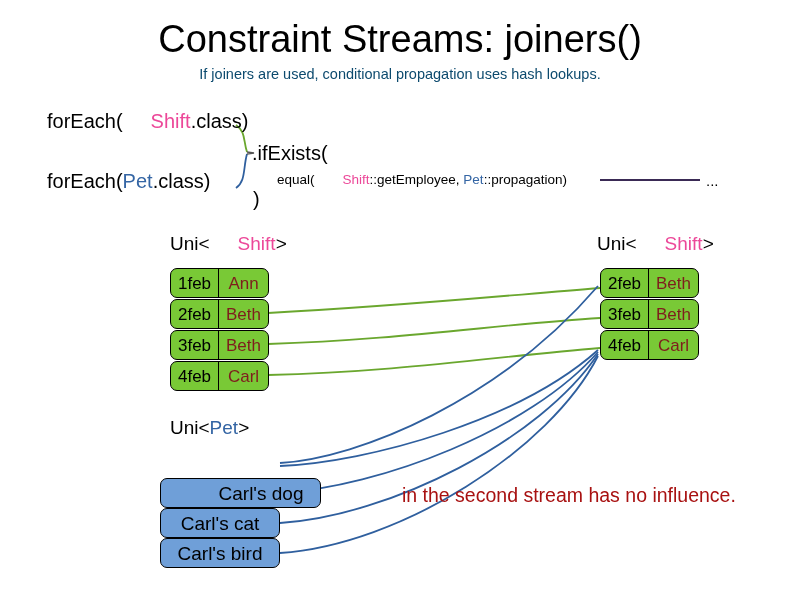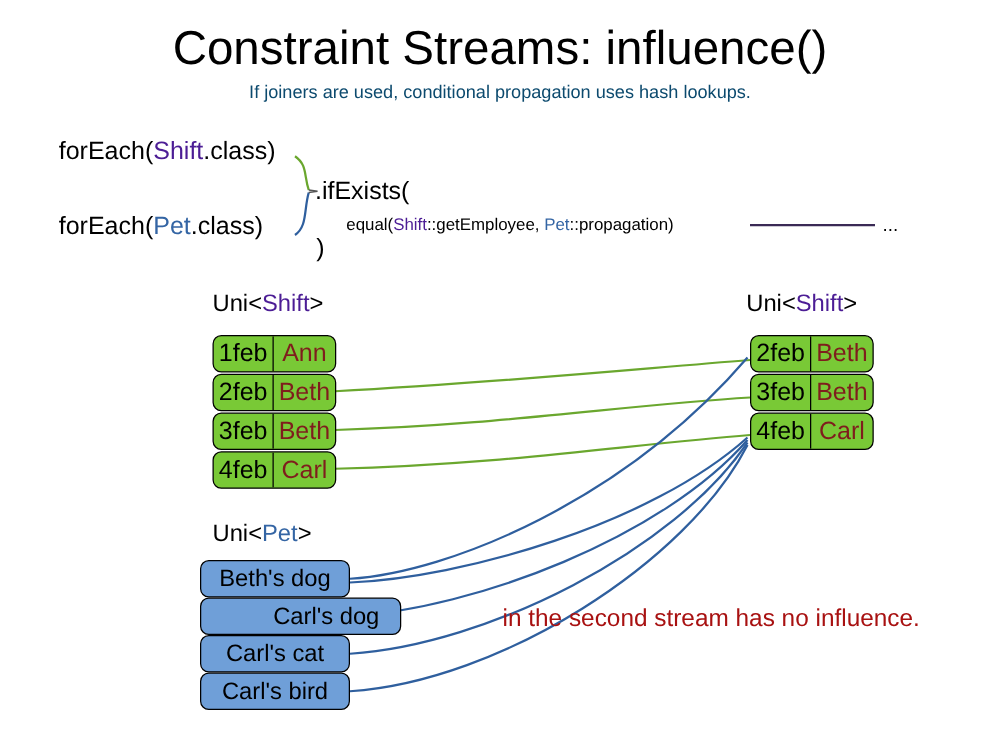--- a/index.html
+++ b/index.html
@@ -48,21 +48,21 @@
     text-align: center;
     font-size: 14.5px;
     color: #0c4a6e;
   }
   .code-line {
     position: absolute;
     font-size: 20px;
     white-space: nowrap;
     color: #000000;
   }
-  .cls-shift { color: #4c1d95; }
+  .cls-shift { color: #ec4899; margin-left: 28px; }
   .cls-pet   { color: #3465a4; }
   .code-foreach-shift { left: 47px; top: 110px; }
   .code-foreach-pet   { left: 47px; top: 170px; }
   .code-ifexists      { left: 252px; top: 142px; }
   .code-closeparen    { left: 253px; top: 188px; }
   .code-equal {
     position: absolute;
     left: 277px;
     top: 172px;
     font-size: 13.5px;
@@ -95,21 +95,21 @@
     box-sizing: border-box;
     overflow: hidden;
     height: 30px;
   }
   .fact-row.green { background: #79c936; }
   .fact-row.blue  { background: #6f9fd8; }
   .cell {
     display: flex;
     align-items: center;
     justify-content: center;
-    font-size: 20px;
+    font-size: 17px;
     line-height: 1;
     box-sizing: border-box;
     padding: 0 3px;
   }
   .cell-date {
     width: 48px;
     color: #000000;
     border-right: 1.6px solid #000000;
   }
   .cell-name {
@@ -148,21 +148,21 @@
     <path d="M 268 344 C 400 340 500 324 600 318" fill="none" stroke="#6aa72e" stroke-width="1.8"></path>
     <path d="M 268 375 C 400 372 500 356 600 348" fill="none" stroke="#6aa72e" stroke-width="1.8"></path>
 
     <path d="M 280 463 C 360 458 500 400 598 286" fill="none" stroke="#2f5f9e" stroke-width="1.8"></path>
     <path d="M 280 466 C 370 462 520 420 598 350" fill="none" stroke="#2f5f9e" stroke-width="1.8"></path>
     <path d="M 280 493 C 380 487 530 430 598 352" fill="none" stroke="#2f5f9e" stroke-width="1.8"></path>
     <path d="M 280 523 C 390 516 540 440 598 354" fill="none" stroke="#2f5f9e" stroke-width="1.8"></path>
     <path d="M 280 553 C 400 545 550 450 598 356" fill="none" stroke="#2f5f9e" stroke-width="1.8"></path>
   </svg>
 
-  <div class="title">Constraint Streams: influence()</div>
+  <div class="title">Constraint Streams: joiners()</div>
   <div class="subtitle">If joiners are used, conditional propagation uses hash lookups.</div>
 
   <div class="code-line code-foreach-shift"><span>forEach(</span><span class="cls-shift">Shift</span><span>.class)</span></div>
 
   <div class="code-line code-foreach-pet"><span>forEach(</span><span class="cls-pet">Pet</span><span>.class)</span></div>
 
   <div class="code-line code-ifexists">.ifExists(</div>
 
   <div class="code-equal"><span>equal(</span><span class="cls-shift">Shift</span><span>::getEmployee, </span><span class="cls-pet">Pet</span><span>::propagation)</span></div>
 
@@ -199,23 +199,20 @@
     <div class="cell cell-date">3feb</div>
     <div class="cell cell-name">Beth</div>
   </div>
   <div class="fact-row green" style="left:600px; top:330px;">
     <div class="cell cell-date">4feb</div>
     <div class="cell cell-name">Carl</div>
   </div>
 
   <div class="stream-label lbl-pet-left"><span>Uni&lt;</span><span class="cls-pet">Pet</span><span>&gt;</span></div>
 
-  <div class="fact-row blue" style="left:160px; top:448px;">
-    <div class="cell cell-pet">Beth's dog</div>
-  </div>
   <div class="fact-row blue" style="left:160px; top:478px;padding-left:41px;">
     <div class="cell cell-pet">Carl's dog</div>
   </div>
   <div class="fact-row blue" style="left:160px; top:508px;">
     <div class="cell cell-pet">Carl's cat</div>
   </div>
   <div class="fact-row blue" style="left:160px; top:538px;">
     <div class="cell cell-pet">Carl's bird</div>
   </div>
 

